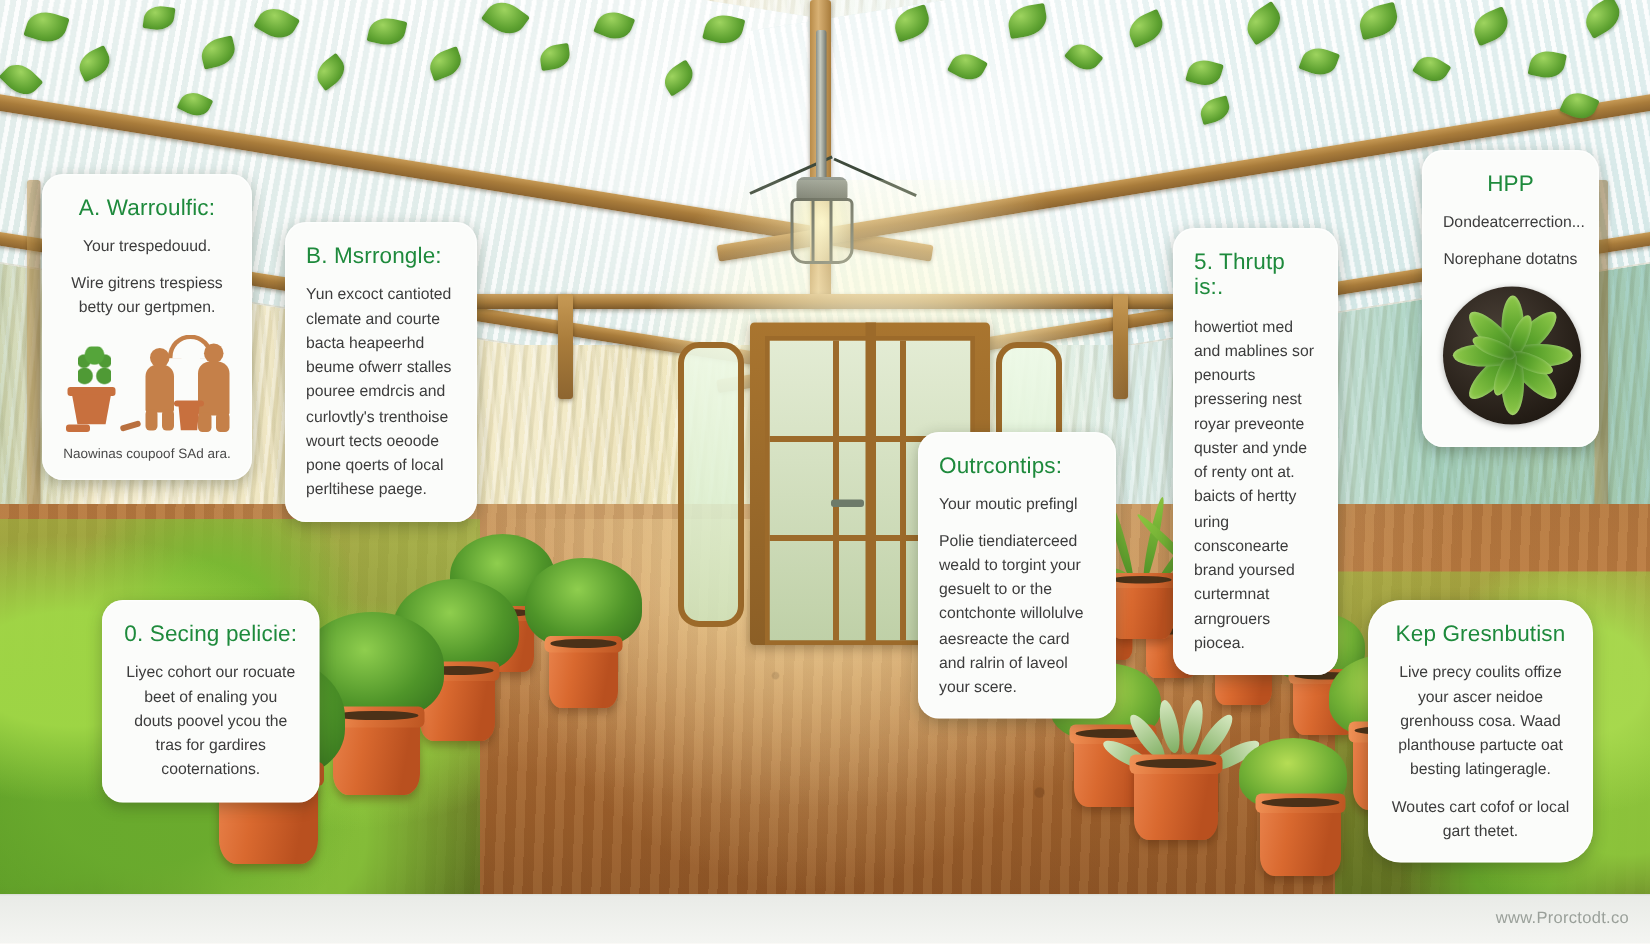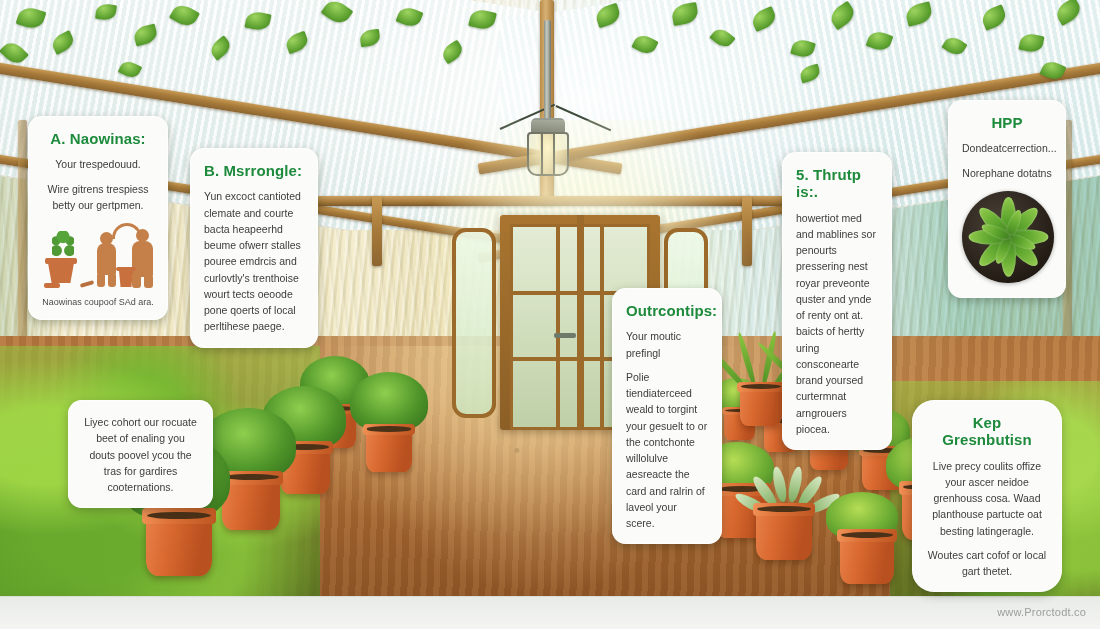--- a/index.html
+++ b/index.html
@@ -302,40 +302,40 @@
   .card {
     position: absolute;
     background: #fbfcfa;
     border-radius: 14px;
     box-shadow: 0 3px 10px rgba(30,40,20,.30), 0 0 0 1px rgba(255,255,255,.6) inset;
     padding: 14px 14px 13px;
     overflow: hidden;
   }
   .card h3 {
     font-size: 15px;
-    font-weight: bold;
+    font-weight: normal;
     color: #1e8a3c;
     margin-bottom: 9px;
     line-height: 1.15;
     letter-spacing: .1px;
   }
   .card p {
     font-size: 10.5px;
     line-height: 1.55;
     color: #3c3c3c;
     margin-bottom: 8px;
   }
   .card p:last-child { margin-bottom: 0; }
   .card.center-text h3, .card.center-text p { text-align: center; }
 
   
   #card-warnings   { left: 28px;  top: 116px; width: 140px; }
   #card-morrongle  { left: 190px; top: 148px; width: 128px; }
   #card-warroulfic { left: 408px; top: 246px; width: 118px; }
-  #card-outrcontips{ left: 612px; top: 288px; width: 110px; }
+  #card-outrcontips{ left: 612px; top: 288px; width: 132px; }
   #card-thrutp     { left: 782px; top: 152px; width: 110px; }
   #card-hpp        { left: 948px; top: 100px; width: 118px; }
   #card-secing     { left: 68px;  top: 400px; width: 145px; }
   #card-kep        { left: 912px; top: 400px; width: 150px; border-radius: 22px; }
 
   
   .illus {
     position: relative; height: 68px; margin: 4px 0 8px;
   }
   .il-pot {
@@ -596,21 +596,21 @@
           <div class="pot-soil"></div>
         </div>
     </div>
   </div>
 
   <div class="footer">
     <span class="watermark">www.Prorctodt.co</span>
   </div>
 
   <div class="card center-text" id="card-warnings">
-    <h3>A. Naowinas:</h3>
+    <h3>A. Warroulfic:</h3>
     <p>Your trespedouud.</p>
     <p>Wire gitrens trespiess betty our gertpmen.</p>
     <div class="illus">
       <div class="il-plant"></div>
       <div class="il-pot-rim"></div>
       <div class="il-pot"></div>
       <div class="il-saucer"></div>
       <div class="il-tool"></div>
       <div class="il-arc"></div>
       <div class="il-fig il-head il-f1-head"></div>
@@ -658,20 +658,21 @@
       <div class="lp-leaf" style="transform:rotate(270deg);"></div>
       <div class="lp-leaf" style="transform:rotate(315deg);"></div>
       <div class="lp-leaf" style="transform:rotate(22deg) scale(.72);"></div>
       <div class="lp-leaf" style="transform:rotate(112deg) scale(.72);"></div>
       <div class="lp-leaf" style="transform:rotate(202deg) scale(.72);"></div>
       <div class="lp-leaf" style="transform:rotate(292deg) scale(.72);"></div>
     </div>
   </div>
 
   <div class="card center-text" id="card-secing">
+    <h3>0. Secing pelicie:</h3>
     <p>Liyec cohort our rocuate beet of enaling you douts poovel ycou the tras for gardires cooternations.</p>
   </div>
 
   <div class="card center-text" id="card-kep">
     <h3>Kep Gresnbutisn</h3>
     <p>Live precy coulits offize your ascer neidoe grenhouss cosa. Waad planthouse partucte oat besting latingeragle.</p>
     <p>Woutes cart cofof or local gart thetet.</p>
   </div>
 
 </div>

